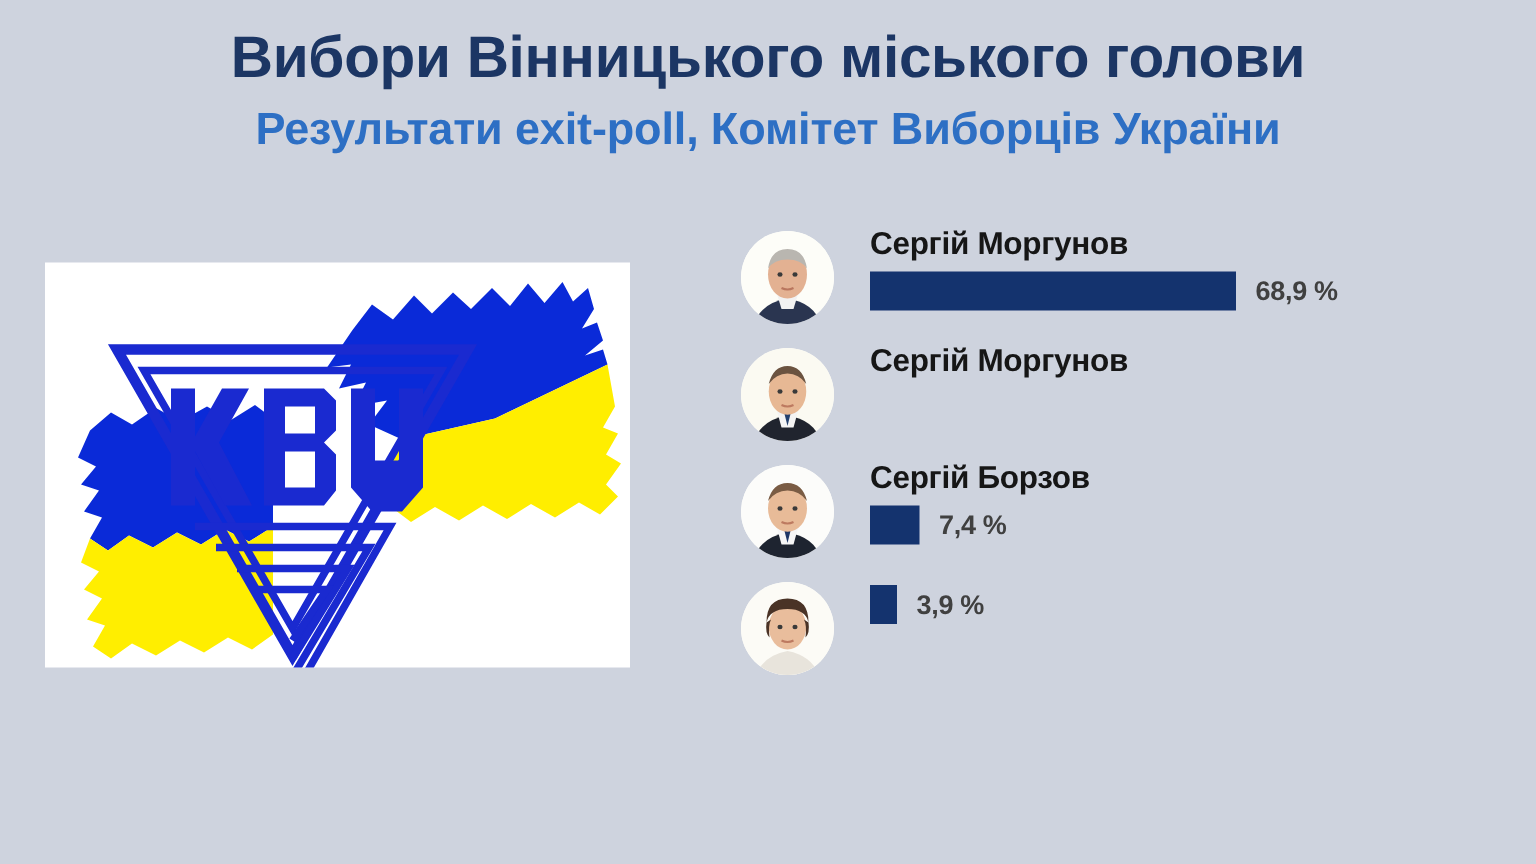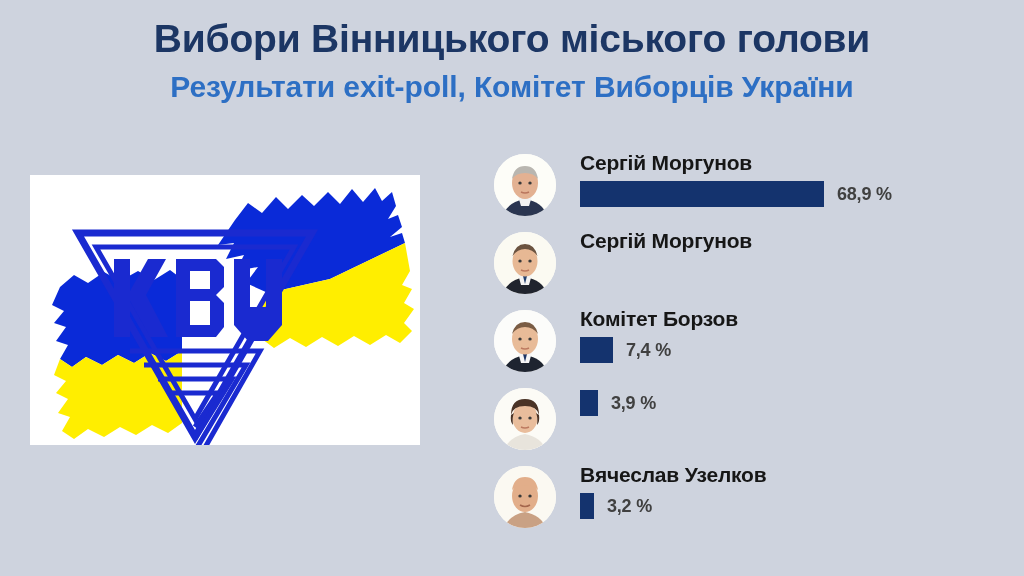--- a/index.html
+++ b/index.html
@@ -235,21 +235,21 @@
           <path d="M24 42 h14 l-3 11 h-8 z" fill="#f6f6f6"></path>
           <path d="M29 44 l2 8 l2-8 z" fill="#1d3666"></path>
           <ellipse cx="31" cy="29" rx="13" ry="15.5" fill="#e8bb98"></ellipse>
           <path d="M18 24 q3-12 13-12 q10 0 13 12 q-5-7-13-7 q-8 0-13 7z" fill="#7a5c44"></path>
           <ellipse cx="26" cy="29" rx="1.7" ry="1.5" fill="#3a3a3a"></ellipse>
           <ellipse cx="36" cy="29" rx="1.7" ry="1.5" fill="#3a3a3a"></ellipse>
           <path d="M27 38 q4 2 8 0" stroke="#bd7a60" stroke-width="1.4" fill="none"></path>
         </svg>
       </div>
       <div class="row-body">
-        <div class="cand-name">Комітет Борзов</div>
+        <div class="cand-name">Сергій Борзов</div>
         <div class="bar-line">
           <div class="bar" style="width:33px"></div>
           <div class="pct">7,4 %</div>
         </div>
       </div>
     </div>
 
     <div class="result-row">
       <div class="avatar">
         <svg viewBox="0 0 62 62">
@@ -265,35 +265,15 @@
         </svg>
       </div>
       <div class="row-body">
         <div class="bar-line">
           <div class="bar" style="width:18px"></div>
           <div class="pct">3,9 %</div>
         </div>
       </div>
     </div>
 
-    <div class="result-row">
-      <div class="avatar">
-        <svg viewBox="0 0 62 62">
-          <rect width="62" height="62" fill="#fbf9f2"></rect>
-          <path d="M10 62 q5-13 21-16 h0 q16 3 21 16 z" fill="#c9a184"></path>
-          <ellipse cx="31" cy="30" rx="13" ry="16" fill="#e2ae8a"></ellipse>
-          <path d="M18 24 q2-13 13-13 q11 0 13 13 q-5-5-13-5 q-8 0-13 5z" fill="#e2ae8a"></path>
-          <ellipse cx="26" cy="30" rx="1.7" ry="1.5" fill="#3a3a3a"></ellipse>
-          <ellipse cx="36" cy="30" rx="1.7" ry="1.5" fill="#3a3a3a"></ellipse>
-          <path d="M26 39 q5 3 10 0" stroke="#a4664c" stroke-width="1.5" fill="none"></path>
-        </svg>
-      </div>
-      <div class="row-body">
-        <div class="cand-name">Вячеслав Узелков</div>
-        <div class="bar-line">
-          <div class="bar" style="width:14px"></div>
-          <div class="pct">3,2 %</div>
-        </div>
-      </div>
-    </div>
 
   </div>
 </div>
 
 </body></html>

